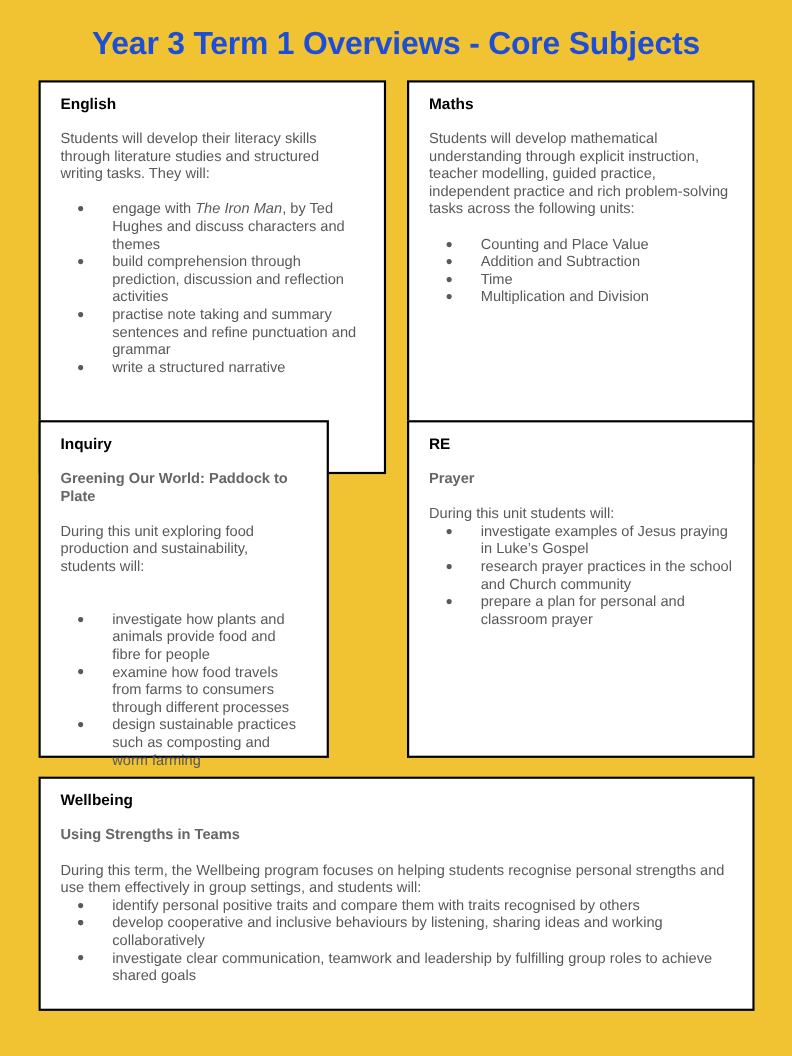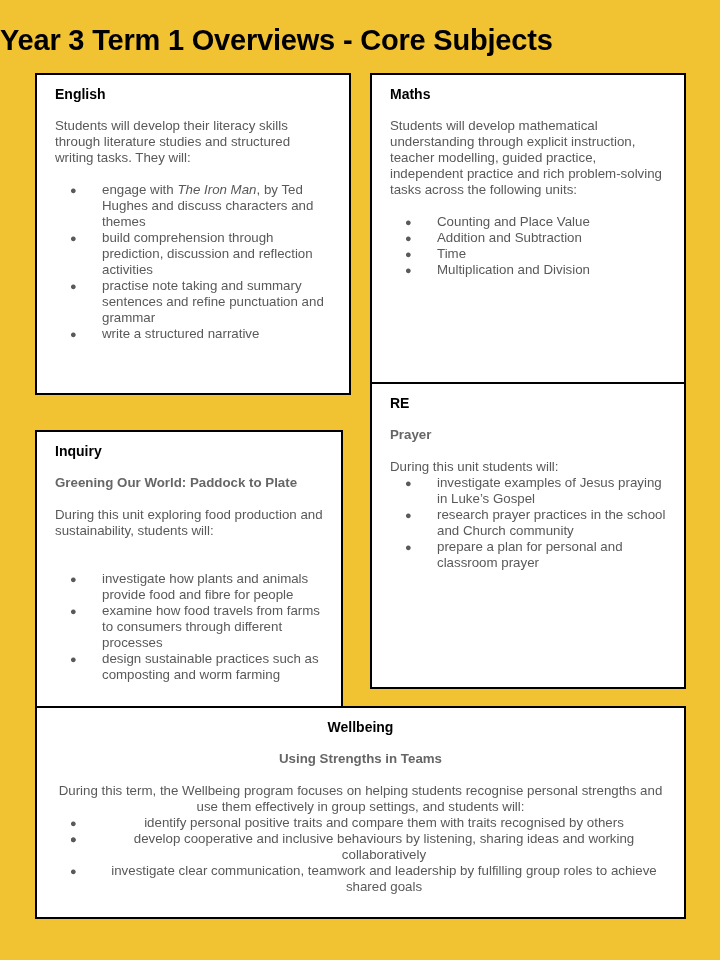--- a/index.html
+++ b/index.html
@@ -5,22 +5,22 @@
     html, body { margin: 0; padding: 0; }
     body {
       width: 720px; height: 960px;
       background: #f1c232;
       position: relative;
       overflow: hidden;
       font-family: "Liberation Sans", sans-serif;
     }
     .title {
       position: absolute; left: 0; top: 24px; width: 720px;
-      text-align: left;
-      font-size: 29px; font-weight: bold; color: #000000;
+      text-align: center;
+      font-size: 29px; font-weight: bold; color: #1d4ed8;
       letter-spacing: -0.2px;
     }
     .box {
       position: absolute;
       background: #fff;
       border: 2px solid #000;
       box-sizing: border-box;
       padding: 11px 18px 10px 18px;
       color: #595959;
       font-size: 13.3px;
@@ -45,25 +45,25 @@
     .box li {
       position: relative;
       padding-left: 47px;
     }
     .box li .dot {
       position: absolute; left: 15px; top: 0;
       color: #595959; font-size: 11px;
     }
     .gap { height: 16px; }
     .gap2 { height: 32px; }
-    #english  { left: 35px;  top: 73px;  width: 316px; height: 322px; }
+    #english  { left: 35px;  top: 73px;  width: 316px; height: 358px; }
     #maths    { left: 370px; top: 73px;  width: 316px; height: 349px; }
-    #inquiry  { left: 35px;  top: 382px; width: 308px; height: 307px; margin-top: 48px; }
+    #inquiry  { left: 35px;  top: 382px; width: 264px; height: 307px; }
     #re       { left: 370px; top: 382px; width: 316px; height: 307px; }
-    #wellbeing{ left: 35px;  top: 706px; width: 651px; height: 213px; text-align: center; }
+    #wellbeing{ left: 35px;  top: 706px; width: 651px; height: 213px; }
     #re h2 { margin-bottom: 16px; }
   </style>
 </head>
 <body>
 
 <div class="title">Year 3 Term 1 Overviews - Core Subjects</div>
 
 <div class="box" id="english">
   <h2>English</h2>
   <p>Students will develop their literacy skills through literature studies and structured writing tasks. They will:</p>

